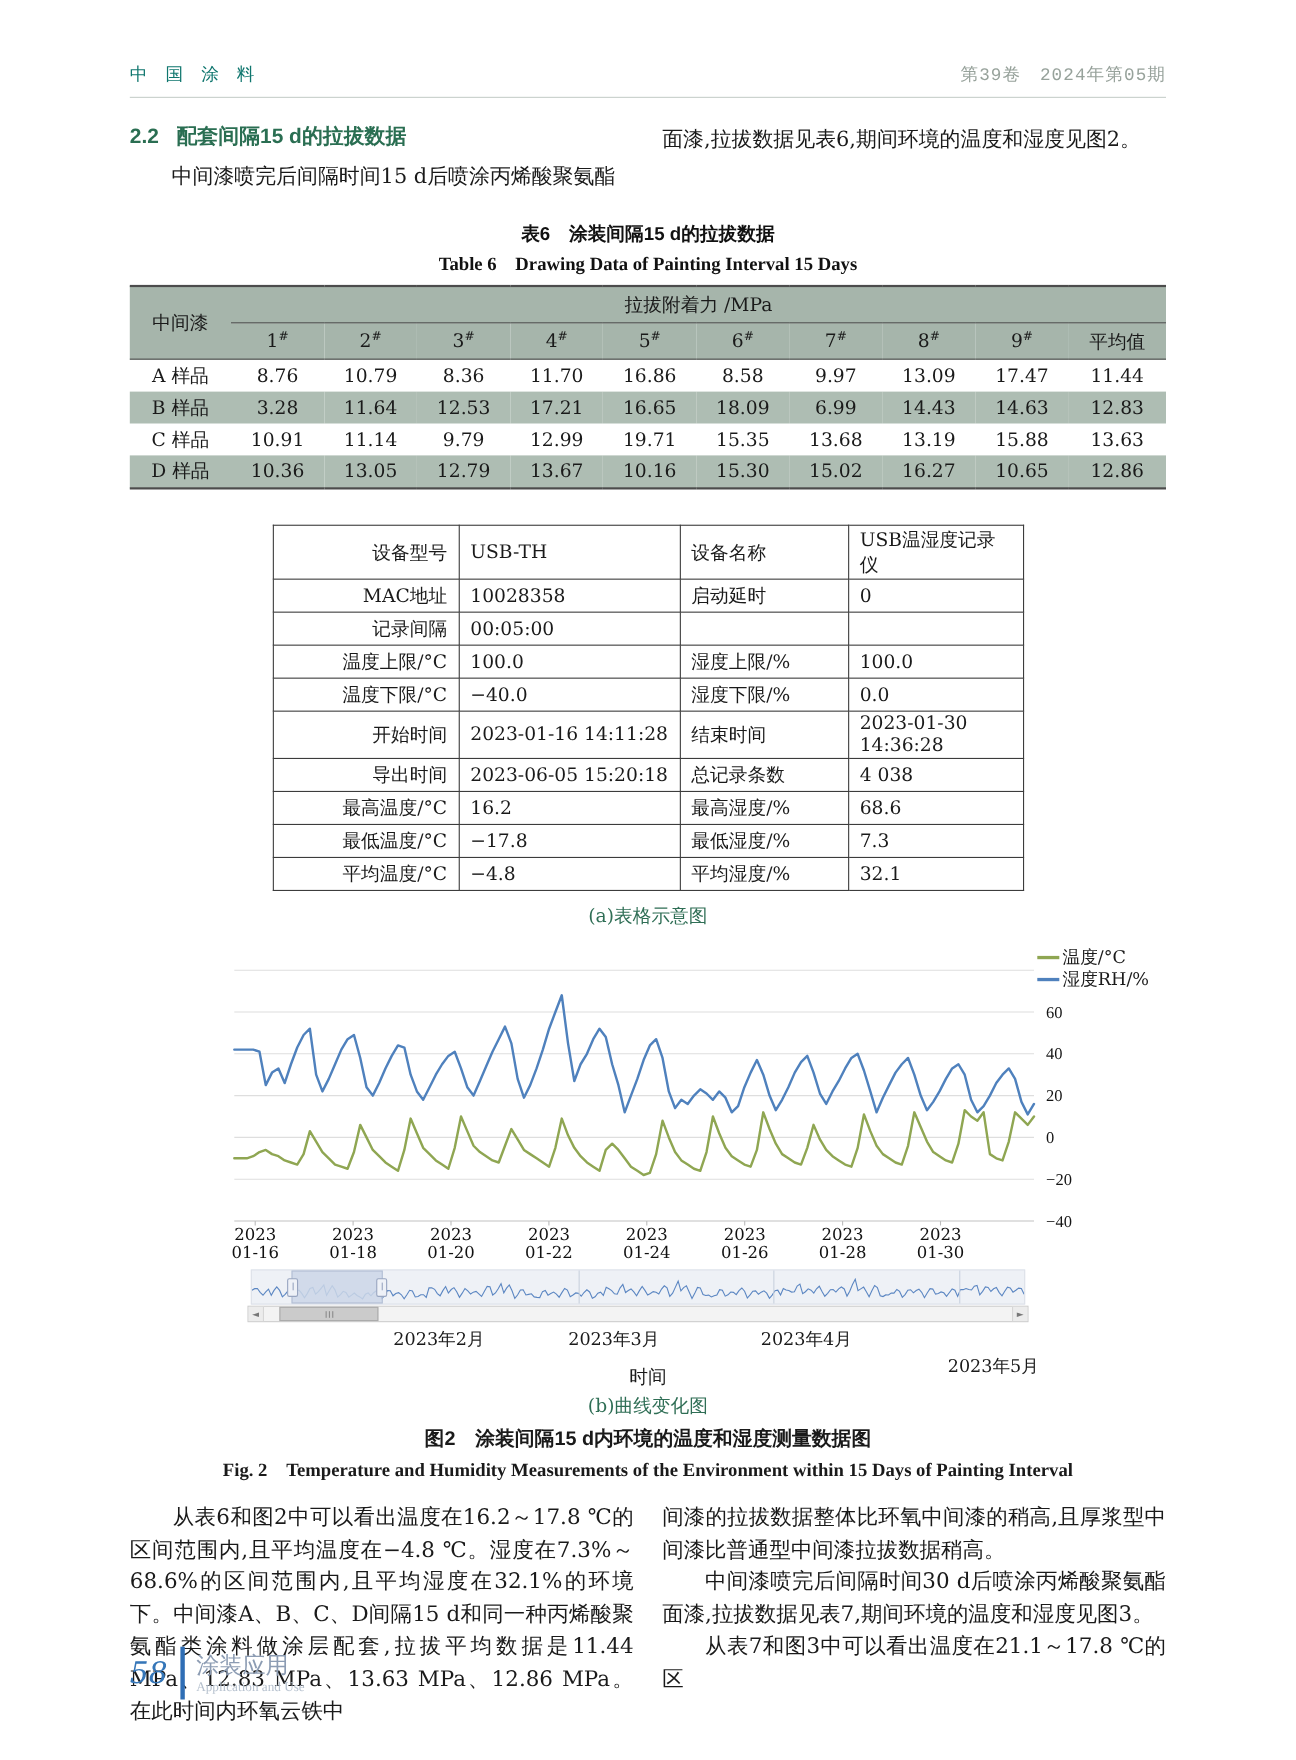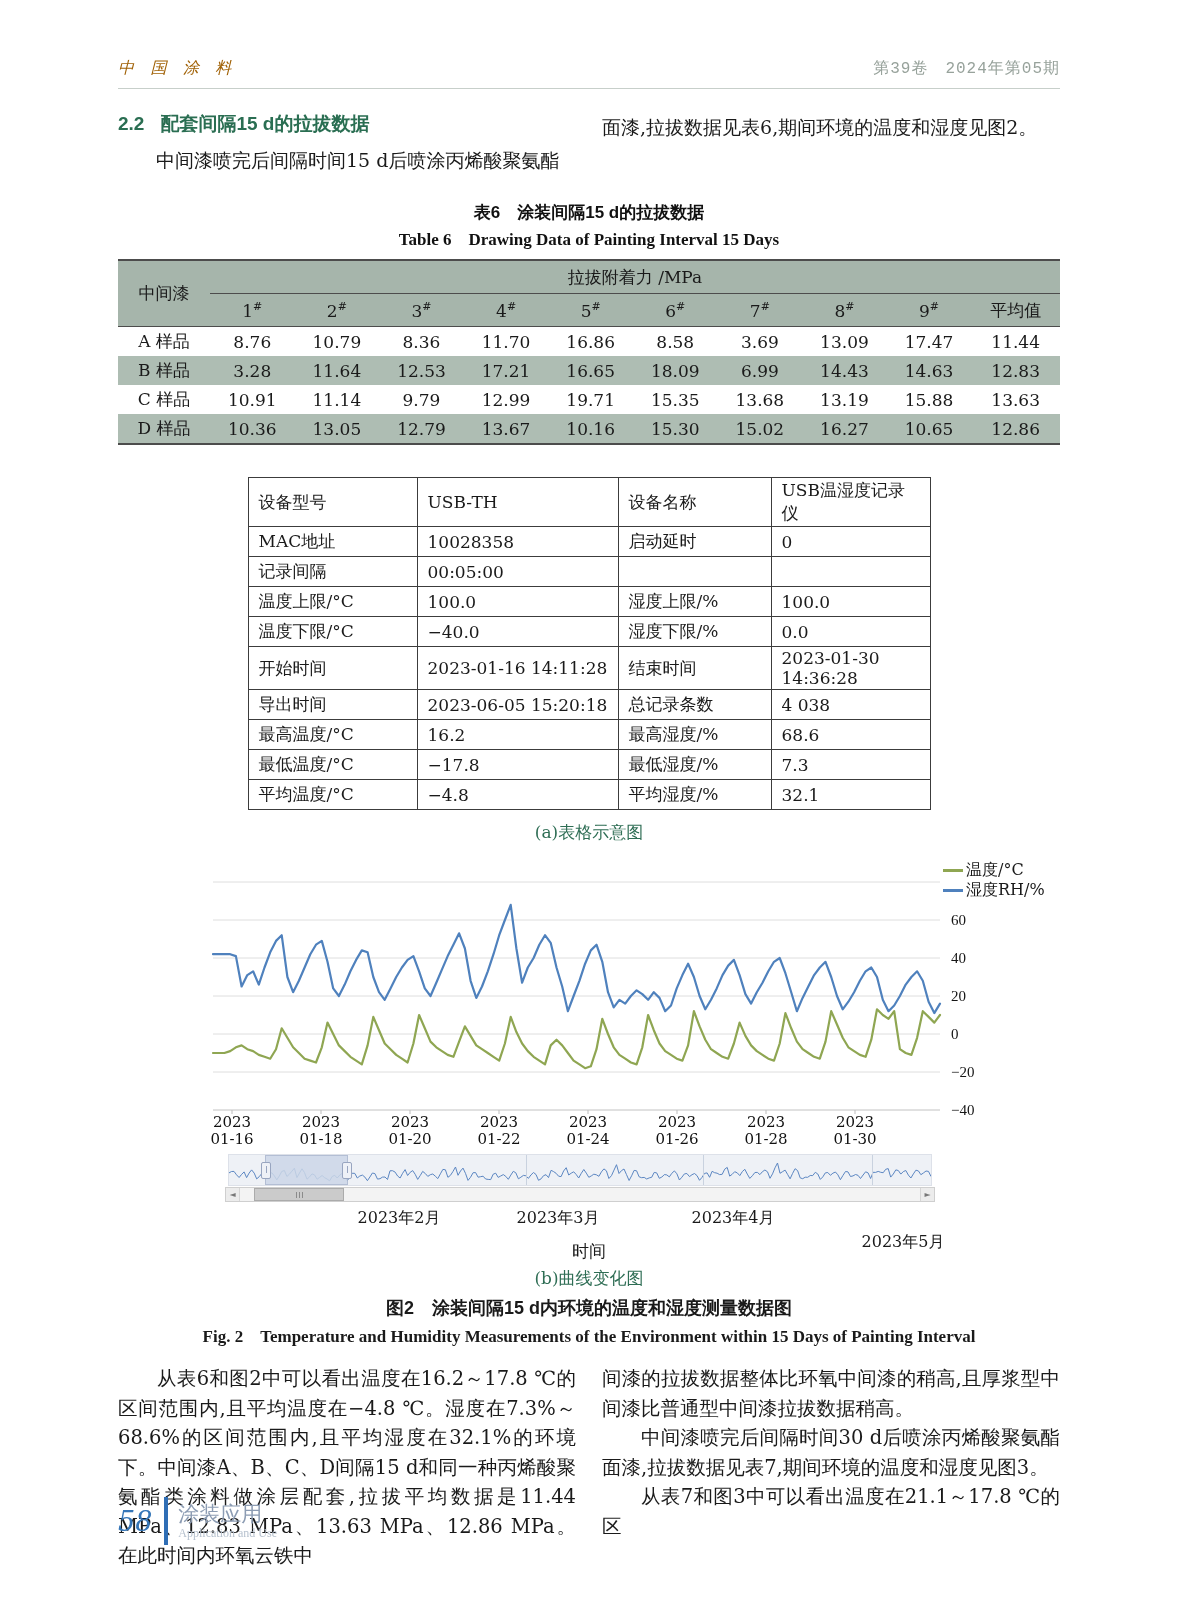--- a/index.html
+++ b/index.html
@@ -3,21 +3,21 @@
 <meta charset="utf-8">
 <style>
   html,body{margin:0;padding:0;background:#fff;}
   .page{position:relative;width:1178px;height:1600px;background:#fff;
         font-family:"DejaVu Serif","Liberation Serif",serif;color:#1a1a1a;overflow:hidden;}
   .content{padding:0 118px;}
 
   
   .runhead{display:flex;justify-content:space-between;align-items:flex-end;
            padding-top:58px;padding-bottom:9px;border-bottom:1px solid #c7cfca;}
-  .runhead .journal{font-family:"Liberation Sans",sans-serif;font-size:16px;color:#a16207;letter-spacing:6px;font-style:italic;}
+  .runhead .journal{font-family:"Liberation Sans",sans-serif;font-size:16px;color:#0f766e;letter-spacing:6px;}
   .runhead .issue{font-family:Liberation Mono, monospace;font-size:16px;color:#97a29b;letter-spacing:1px;}
 
   
   .secrow{display:flex;gap:26px;margin-top:22px;}
   .secrow .col{flex:1;min-width:0;}
   .h-green{font-family:"Liberation Sans",sans-serif;font-weight:bold;font-size:19px;color:#2a6e52;}
   .h-green .secnum{margin-right:16px;}
   .para{font-size:19px;line-height:29px;text-align:justify;}
   .indent{text-indent:2em;}
   .secrow .col .para{margin-top:9px;}
@@ -37,21 +37,21 @@
   table.t6 .sub th{height:32px;}
   table.t6 thead{border-bottom:1px solid #4c4c4c;}
   table.t6 tbody td{height:29px;}
   table.t6 tbody tr.shade{background:#aebdb3;}
   table.t6 sup{font-size:11px;}
 
   
   .devwrap{display:flex;justify-content:center;margin-top:32px;}
   table.dev{border-collapse:collapse;font-size:17px;}
   table.dev td{border:1px solid #3c3c3c;height:27px;padding:1px 10px;text-align:left;}
-  table.dev td.c1{width:148px;} table.dev td.c2{width:180px;}
+  table.dev td.c1{width:148px;text-align:right;} table.dev td.c2{width:180px;}
   table.dev td.c3{width:132px;} table.dev td.c4{width:138px;margin-top:32px;}
 
   .cap-green{margin-top:11px;text-align:center;font-size:17px;color:#2f6e55;}
 
   
   .chartblock{position:relative;margin-left:87px;width:860px;height:300px;margin-top:8px;}
   .chartblock svg{position:absolute;left:0;top:0;}
   .legend{position:absolute;left:738px;top:8px;font-size:16px;line-height:20px;}
   .legend .item{display:flex;align-items:center;white-space:nowrap;}
   .legend .chip{display:inline-block;width:20px;height:3px;margin-right:3px;}
@@ -136,21 +136,21 @@
         </thead>
       <tbody>
           <tr>
             <td>A 样品</td>
             <td>8.76</td>
             <td>10.79</td>
             <td>8.36</td>
             <td>11.70</td>
             <td>16.86</td>
             <td>8.58</td>
-            <td>3.69</td>
+            <td>9.97</td>
             <td>13.09</td>
             <td>17.47</td>
             <td>11.44</td>
           </tr>
           <tr class="shade">
             <td>B 样品</td>
             <td>3.28</td>
             <td>11.64</td>
             <td>12.53</td>
             <td>17.21</td>

